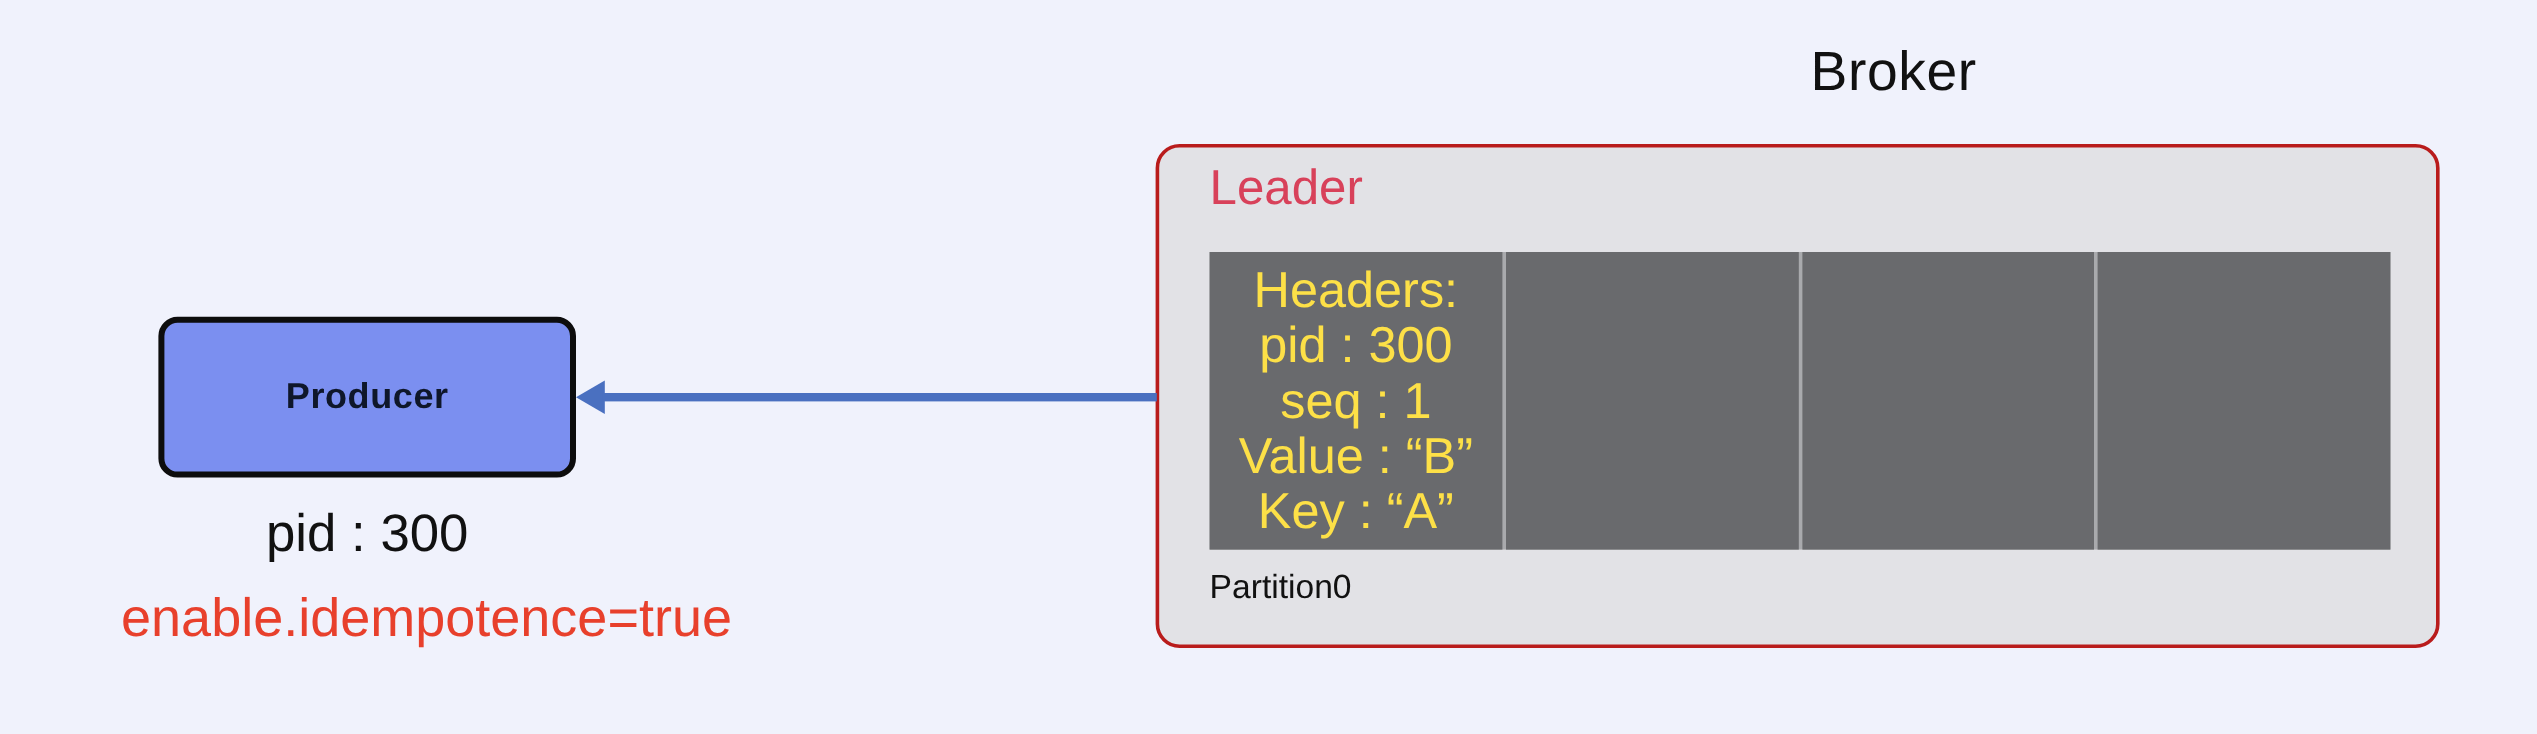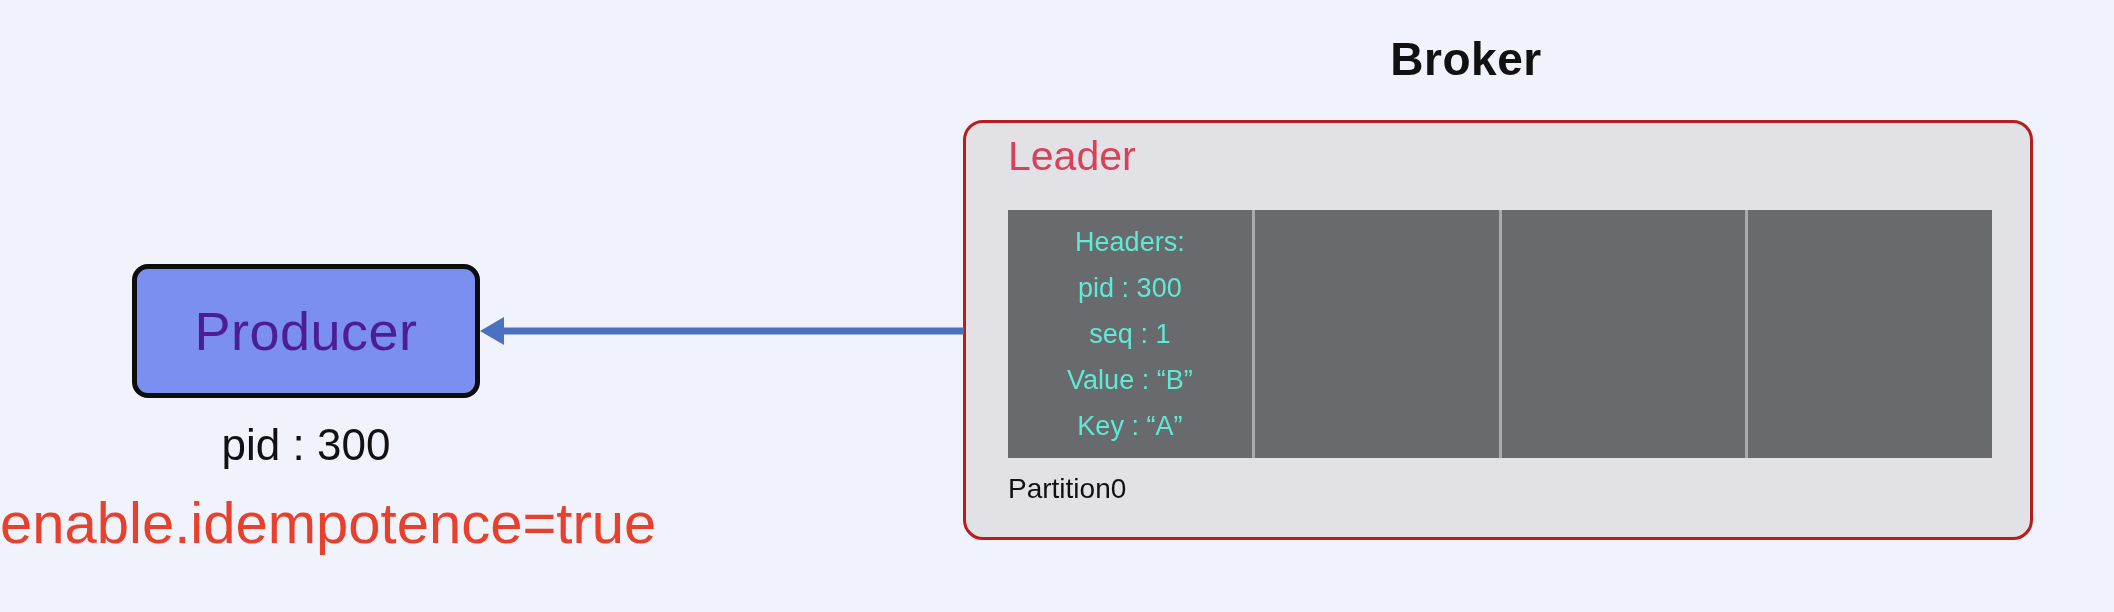--- a/index.html
+++ b/index.html
@@ -10,24 +10,24 @@
   .canvas {
     position: relative;
     width: 2114px;
     height: 612px;
     background: var(--bg, #F0F2FC);
     overflow: hidden;
     color: var(--text, #111111);
   }
   .broker-title {
     position: absolute;
-    left: 1316px; top: 32px; width: 300px;
+    left: 1428px; top: 32px; width: 300px;
     text-align: center;
     font-size: 46px;
-    font-weight: 700;
+    font-weight: 400;
     letter-spacing: 0.5px;
   }
   .broker-box {
     position: absolute;
     left: 963px; top: 120px;
     width: 1070px; height: 420px;
     box-sizing: border-box;
     background: var(--broker-fill, #E2E2E6);
     border: 3px solid #b91c1c;
     border-radius: 20px;
@@ -49,22 +49,22 @@
   }
   .log-cell {
     flex: 1 1 0;
     background: var(--log-fill, #696A6D);
   }
   .log-cell.message {
     display: flex;
     flex-direction: column;
     justify-content: center;
     align-items: center;
-    color: #5eead4;
-    font-size: 27px;
+    color: #fde047;
+    font-size: 42px;
     line-height: 46px;
     text-align: center;
   }
   .partition-label {
     position: absolute;
     left: 42px; top: 350px;
     font-size: 28px;
   }
   .producer-box {
     position: absolute;
@@ -72,36 +72,36 @@
     width: 348px; height: 134px;
     box-sizing: border-box;
     background: var(--producer-fill, #7B8FF0);
     border: 5px solid #0d0d0d;
     border-radius: 16px;
     display: flex;
     align-items: center;
     justify-content: center;
   }
   .producer-label {
-    color: #4c1d95;
-    font-size: 54px;
-    font-weight: 400;
+    color: #0f172a;
+    font-size: 30px;
+    font-weight: 700;
     letter-spacing: 0.5px;
   }
   .pid-label {
     position: absolute;
     left: 132px; top: 420px; width: 348px;
     text-align: center;
     font-size: 44px;
   }
   .config-label {
     position: absolute;
     left: 0px; top: 489px; width: 610px;
     text-align: right;
-    font-size: 58px;
+    font-size: 45px;
     color: var(--config-red, #E8402C);
   }
   .ack-label {
     position: absolute;
     left: 481px; top: 250px; width: 480px;
     text-align: center;
     font-size: 44px;
   }
   .ack-arrow {
     position: absolute;

